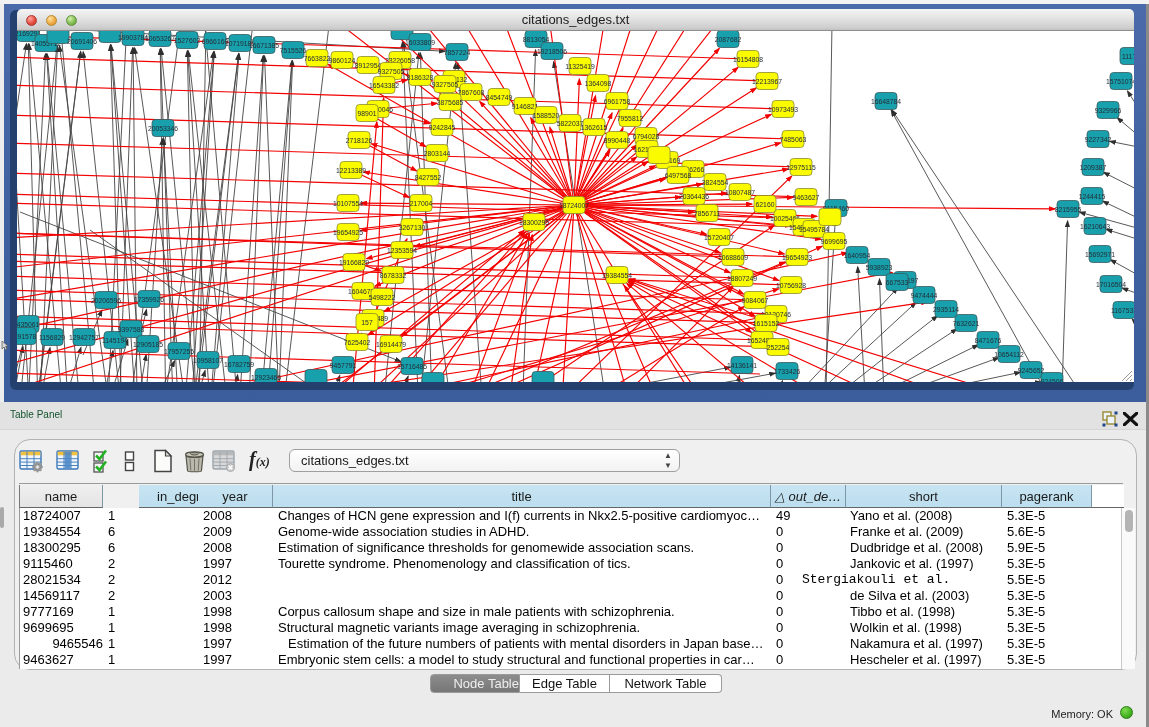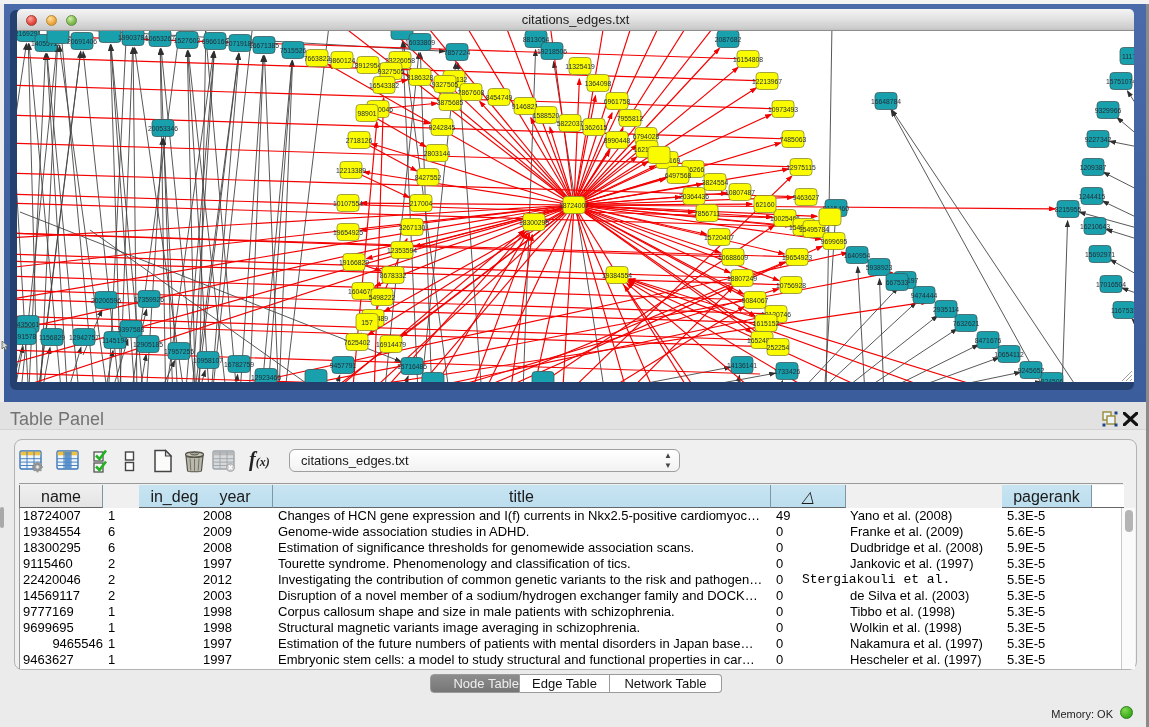--- a/index.html
+++ b/index.html
@@ -21,33 +21,33 @@
 .tl.y { left:29px; background:radial-gradient(circle at 35% 30%, #ffe2a0, #eda63f 60%, #cf8f30);
   border:0.5px solid #b98a2e; }
 .tl.g { left:49px; background:radial-gradient(circle at 35% 30%, #d2f0a8, #7db94e 60%, #649c3c);
   border:0.5px solid #639140; }
 #canvas { position:absolute; left:0; top:22px; background:#fff; }
 #rightstrip { position:absolute; left:1146px; top:4px; width:3px; height:723px; background:#8a8a8a; }
 #topstrip { position:absolute; left:0; top:0; width:1149px; height:4px; background:#f2f2f2; }
 #panel { position:absolute; left:0; top:402px; width:1146px; height:325px; background:#ebebeb; }
 #panelhdr { position:absolute; left:0; top:0; width:100%; height:28px; background:#e2e2e2;
   border-bottom:1px solid #d5d5d5; }
-#panelhdr .t { position:absolute; left:10px; top:7px; font-size:18px; color:#737373; }
+#panelhdr .t { position:absolute; left:10px; top:7px; font-size:10px; color:#14532d; }
 #box { position:absolute; left:14px; top:37px; width:1123px; height:231px; background:#f0f0f0;
-  border:1px solid #b3b3b3; border-radius:8px; }
+  border:1px solid #b3b3b3; border-radius:16px; }
 .icon { position:absolute; top:9px; }
 #combo { position:absolute; left:274px; top:9px; width:391px; height:23px;
   background:linear-gradient(180deg,#ffffff,#f2f2f2); border:1px solid #9f9f9f; border-radius:6px;
   font-size:13px; color:#1a1a1a; line-height:21px; padding-left:11px; }
 #combo .arrows { position:absolute; right:7px; top:1px; font-size:8px; color:#444; line-height:10px;
   text-align:center; }
 #tablewrap { position:absolute; left:4px; top:43px; width:1104px; height:185px;
   border-top:1px solid #9a9a9a; }
 #thead { position:absolute; left:0; top:1px; height:23px; width:1108px;
-  border-left:1px solid #777; font-size:16px; color:#1a1a1a; }
+  border-left:1px solid #777; font-size:13px; color:#1a1a1a; }
 .th { position:absolute; top:0; height:23px; line-height:23px; text-align:center;
   background:linear-gradient(180deg,#c8e4f2,#bcdeee); border-right:1px solid #7d97a6;
   border-bottom:1px solid #666; }
 .th.gray { background:linear-gradient(180deg,#efefef,#e4e4e4); }
 #tbody { position:absolute; left:0; top:24px; width:1104px; height:161px; background:#fff;
   border-left:1px solid #999; overflow:hidden; font-size:13px; color:#000; }
 .cell { position:absolute; height:16px; line-height:16px; white-space:nowrap; overflow:hidden; }
 #vscroll { position:absolute; left:1102px; top:24px; width:14px; height:161px; background:#fafafa;
   border-left:1px solid #c9c9c9; }
 #vthumb { position:absolute; left:2.5px; top:2px; width:8px; height:22px; background:#b4b4b4;
@@ -696,20 +696,21 @@
       </svg>
       <div class="icon" style="left:234px;top:8px;width:26px;height:24px;font-family:'Liberation Serif',serif;font-style:italic;color:#222;"><span style="font-size:20px;font-weight:bold;">f</span><span style="font-size:12px;font-weight:bold;">(x)</span></div>
     <div id="combo">citations_edges.txt<span class="arrows">▲<br>▼</span></div>
     <div id="tablewrap">
       <div id="thead">
           <div class="th gray" style="left:0px;width:83px;">name</div>
           <div class="th" style="left:83px;width:95px;margin-left:36px;">in_degree</div>
           <div class="th" style="left:178px;width:75px;">year</div>
           <div class="th" style="left:253px;width:498px;">title</div>
           <div class="th" style="left:751px;width:75px;font-style:italic;">△ out_de…</div>
+          <div class="th" style="left:826px;width:156px;">short</div>
           <div class="th" style="left:982px;width:90px;">pagerank</div>
           <div class="th" style="left:1072px;width:32px;background:#fff;border-right:none;"></div>
         </div>
       <div id="tbody">
           <div class="cell" style="left:3px;top:0px;width:80px;">18724007</div>
           <div class="cell" style="left:88px;top:0px;width:85px;">1</div>
           <div class="cell" style="left:183px;top:0px;width:68px;">2008</div>
           <div class="cell" style="left:258px;top:0px;width:492px;">Changes of HCN gene expression and I(f) currents in Nkx2.5-positive cardiomyoc…</div>
           <div class="cell" style="left:756px;top:0px;width:68px;">49</div>
           <div class="cell" style="left:830px;top:0px;width:150px;">Yano et al. (2008)</div>
@@ -728,52 +729,50 @@
           <div class="cell" style="left:756px;top:32px;width:68px;">0</div>
           <div class="cell" style="left:830px;top:32px;width:150px;">Dudbridge et al. (2008)</div>
           <div class="cell" style="left:987px;top:32px;width:100px;">5.9E-5</div>
           <div class="cell" style="left:3px;top:48px;width:80px;">9115460</div>
           <div class="cell" style="left:88px;top:48px;width:85px;">2</div>
           <div class="cell" style="left:183px;top:48px;width:68px;">1997</div>
           <div class="cell" style="left:258px;top:48px;width:492px;">Tourette syndrome. Phenomenology and classification of tics.</div>
           <div class="cell" style="left:756px;top:48px;width:68px;">0</div>
           <div class="cell" style="left:830px;top:48px;width:150px;">Jankovic et al. (1997)</div>
           <div class="cell" style="left:987px;top:48px;width:100px;">5.3E-5</div>
-          <div class="cell" style="left:3px;top:64px;width:80px;">22420046</div>
+          <div class="cell" style="left:3px;top:64px;width:80px;">28021534</div>
           <div class="cell" style="left:88px;top:64px;width:85px;">2</div>
           <div class="cell" style="left:183px;top:64px;width:68px;">2012</div>
-          <div class="cell" style="left:258px;top:64px;width:492px;">Investigating the contribution of common genetic variants to the risk and pathogen…</div>
           <div class="cell" style="left:756px;top:64px;width:68px;">0</div>
           <div class="cell" style="left:782px;top:64px;width:150px;font-family:Liberation Mono, monospace;">Stergiakouli et al. (2012)</div>
           <div class="cell" style="left:987px;top:64px;width:100px;">5.5E-5</div>
           <div class="cell" style="left:3px;top:80px;width:80px;">14569117</div>
           <div class="cell" style="left:88px;top:80px;width:85px;">2</div>
           <div class="cell" style="left:183px;top:80px;width:68px;">2003</div>
-          <div class="cell" style="left:258px;top:80px;width:492px;">Disruption of a novel member of a sodium/hydrogen exchanger family and DOCK…</div>
           <div class="cell" style="left:756px;top:80px;width:68px;">0</div>
           <div class="cell" style="left:830px;top:80px;width:150px;">de Silva et al. (2003)</div>
           <div class="cell" style="left:987px;top:80px;width:100px;">5.3E-5</div>
           <div class="cell" style="left:3px;top:96px;width:80px;">9777169</div>
           <div class="cell" style="left:88px;top:96px;width:85px;">1</div>
           <div class="cell" style="left:183px;top:96px;width:68px;">1998</div>
           <div class="cell" style="left:258px;top:96px;width:492px;">Corpus callosum shape and size in male patients with schizophrenia.</div>
           <div class="cell" style="left:756px;top:96px;width:68px;">0</div>
           <div class="cell" style="left:830px;top:96px;width:150px;">Tibbo et al. (1998)</div>
           <div class="cell" style="left:987px;top:96px;width:100px;">5.3E-5</div>
           <div class="cell" style="left:3px;top:112px;width:80px;">9699695</div>
           <div class="cell" style="left:88px;top:112px;width:85px;">1</div>
           <div class="cell" style="left:183px;top:112px;width:68px;">1998</div>
           <div class="cell" style="left:258px;top:112px;width:492px;">Structural magnetic variants image averaging in schizophrenia.</div>
           <div class="cell" style="left:756px;top:112px;width:68px;">0</div>
           <div class="cell" style="left:830px;top:112px;width:150px;">Wolkin et al. (1998)</div>
           <div class="cell" style="left:987px;top:112px;width:100px;">5.3E-5</div>
           <div class="cell" style="left:3px;top:128px;width:80px;text-align:right;">9465546</div>
           <div class="cell" style="left:88px;top:128px;width:85px;">1</div>
           <div class="cell" style="left:183px;top:128px;width:68px;">1997</div>
-          <div class="cell" style="left:258px;top:128px;width:492px;">Estimation of the future numbers of patients with mental disorders in Japan base…</div>
+          <div class="cell" style="left:268px;top:128px;width:492px;">Estimation of the future numbers of patients with mental disorders in Japan base…</div>
           <div class="cell" style="left:756px;top:128px;width:68px;">0</div>
           <div class="cell" style="left:830px;top:128px;width:150px;">Nakamura et al. (1997)</div>
           <div class="cell" style="left:987px;top:128px;width:100px;">5.3E-5</div>
           <div class="cell" style="left:3px;top:144px;width:80px;">9463627</div>
           <div class="cell" style="left:88px;top:144px;width:85px;">1</div>
           <div class="cell" style="left:183px;top:144px;width:68px;">1997</div>
           <div class="cell" style="left:258px;top:144px;width:492px;">Embryonic stem cells: a model to study structural and functional properties in car…</div>
           <div class="cell" style="left:756px;top:144px;width:68px;">0</div>
           <div class="cell" style="left:830px;top:144px;width:150px;">Hescheler et al. (1997)</div>
           <div class="cell" style="left:987px;top:144px;width:100px;">5.3E-5</div>

